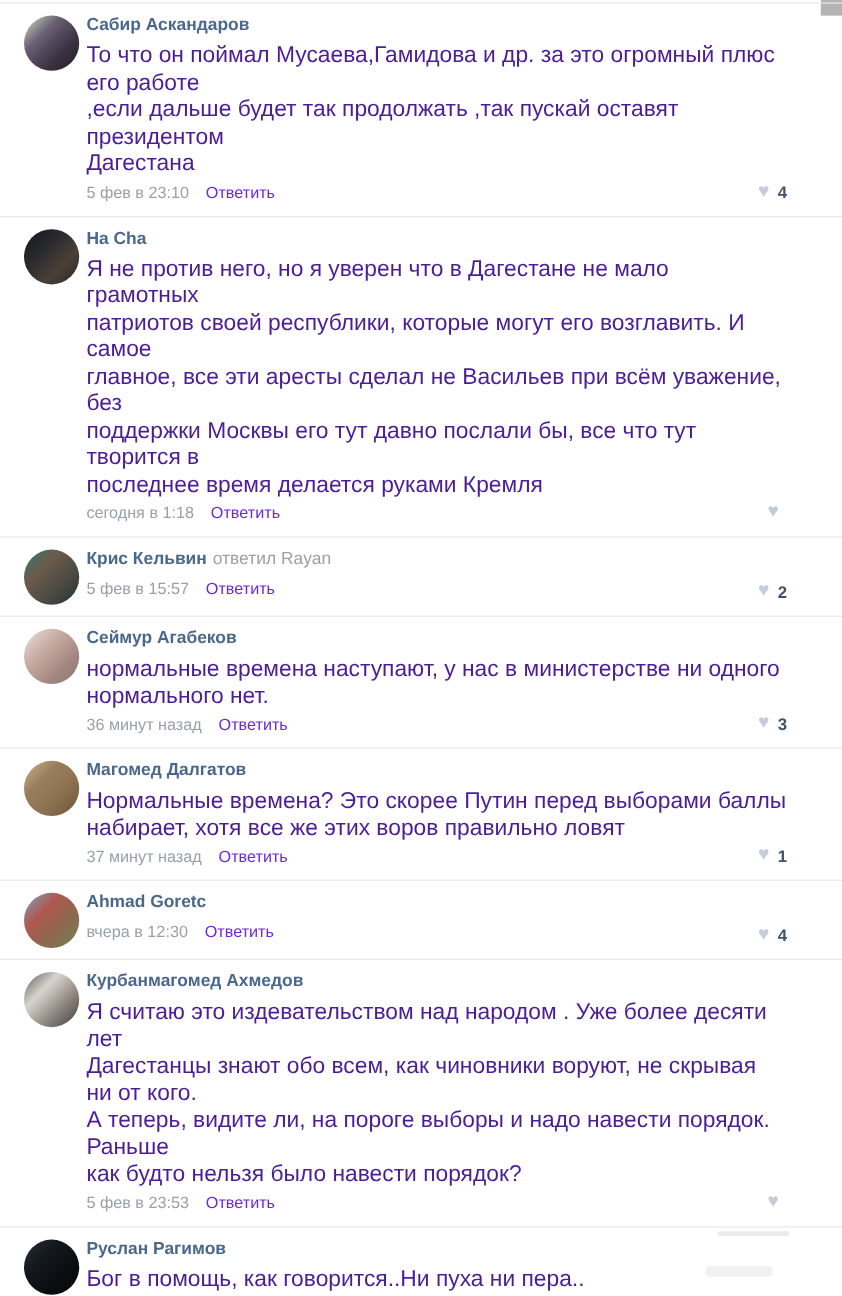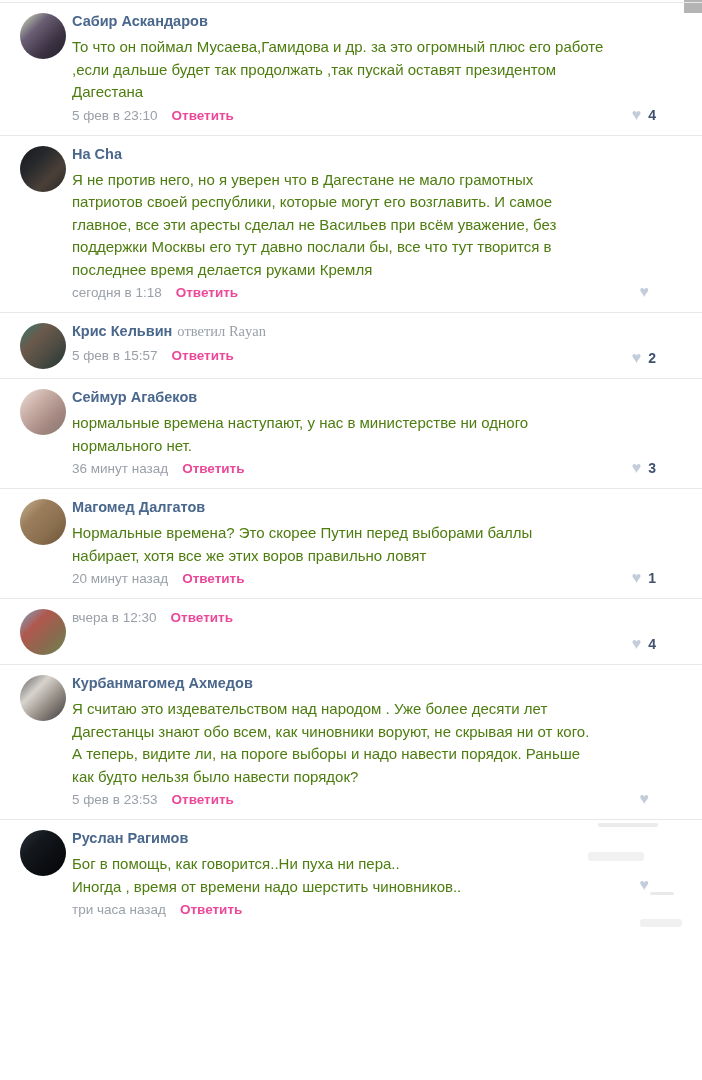--- a/index.html
+++ b/index.html
@@ -29,33 +29,33 @@
     border-radius:50%;
     margin-top:3px;
     background:#ccc;
   }
   .content { margin-left:6px; flex:1; min-width:0; }
   .header { line-height:21px; margin-bottom:4px; }
   .author {
     color:#4a678c; font-weight:700; font-size:14.5px;
     text-decoration:none; cursor:pointer;
   }
-  .reply-note { color:#9aa0a8; font-size:14.5px; margin-left:5px;font-family:Liberation Serif, serif; }
+  .reply-note { color:#9aa0a8; font-size:14.5px; margin-left:5px; }
   .body {
-    color:#4d7c0f; font-size:15px; line-height:22.5px;
+    color:#4c1d95; font-size:19px; line-height:22.5px;
     white-space:pre-line; max-width:590px;
   }
   .footer {
     margin-top:2px; line-height:20px; font-size:13.5px;
     display:flex; align-items:center;
   }
   .time { color:#9aa0a8;text-align:center; }
   .reply {
-    color:#ec4899; margin-left:14px; text-decoration:none;
-    cursor:pointer; font-weight:700;text-align:right;
+    color:#6d28d9; margin-left:14px; text-decoration:none;
+    cursor:pointer; font-weight:400;text-align:right;
   }
   .likes {
     position:absolute; right:46px; bottom:12px;
     display:flex; align-items:center; cursor:pointer;
   }
   .likes .heart { color:#c3cdda; font-size:16px; line-height:16px; }
   .likes .count {
     color:#3f536e; font-size:14px; font-weight:600; margin-left:7px;
   }
   .likes.raised { bottom:36px; }
@@ -144,33 +144,34 @@
     </div>
   </div>
 
   <div class="comment">
     <div class="avatar" style="background: linear-gradient(135deg, rgb(201, 178, 146), rgb(154, 126, 92), rgb(138, 111, 79), rgb(107, 84, 53));"></div>
     <div class="content">
       <div class="header"><a class="author">Магомед Далгатов</a></div>
       <div class="body">Нормальные времена? Это скорее Путин перед выборами баллы
 набирает, хотя все же этих воров правильно ловят</div>
       <div class="footer">
-        <span class="time">20 минут назад</span>
+        <span class="time">37 минут назад</span>
         <a class="reply">Ответить</a>
       </div>
     </div>
     <div class="likes">
       <span class="heart">♥</span>
       <span class="count">1</span>
     </div>
   </div>
 
   <div class="comment">
     <div class="avatar" style="background: linear-gradient(135deg, rgb(123, 168, 201), rgb(176, 88, 78), rgb(138, 106, 78), rgb(110, 133, 82));"></div>
     <div class="content">
+      <div class="header"><a class="author">Ahmad Goretc</a></div>
       <div class="footer">
         <span class="time">вчера в 12:30</span>
         <a class="reply">Ответить</a>
       </div>
     </div>
     <div class="likes">
       <span class="heart">♥</span>
       <span class="count">4</span>
     </div>
   </div>

